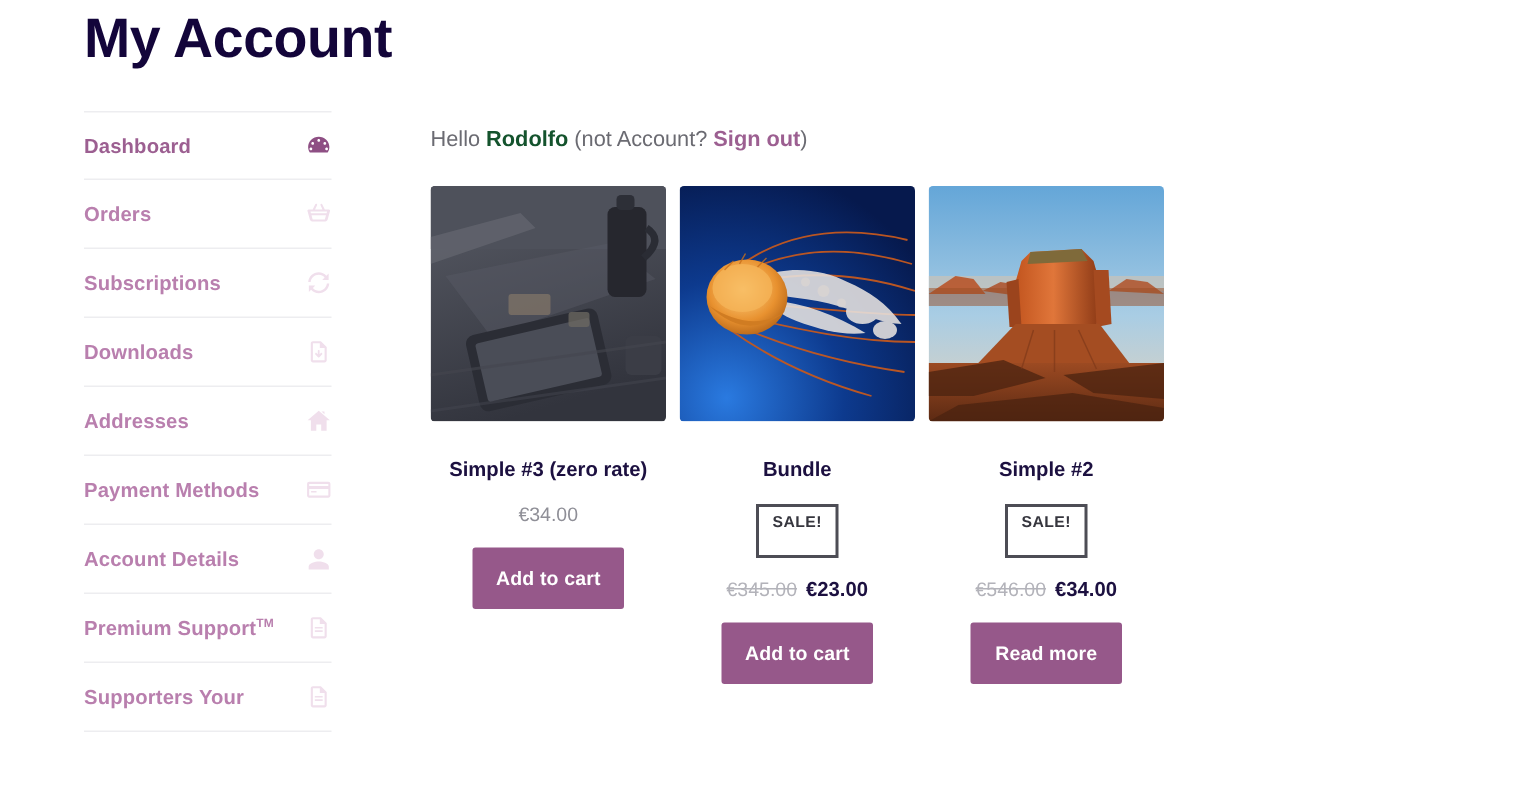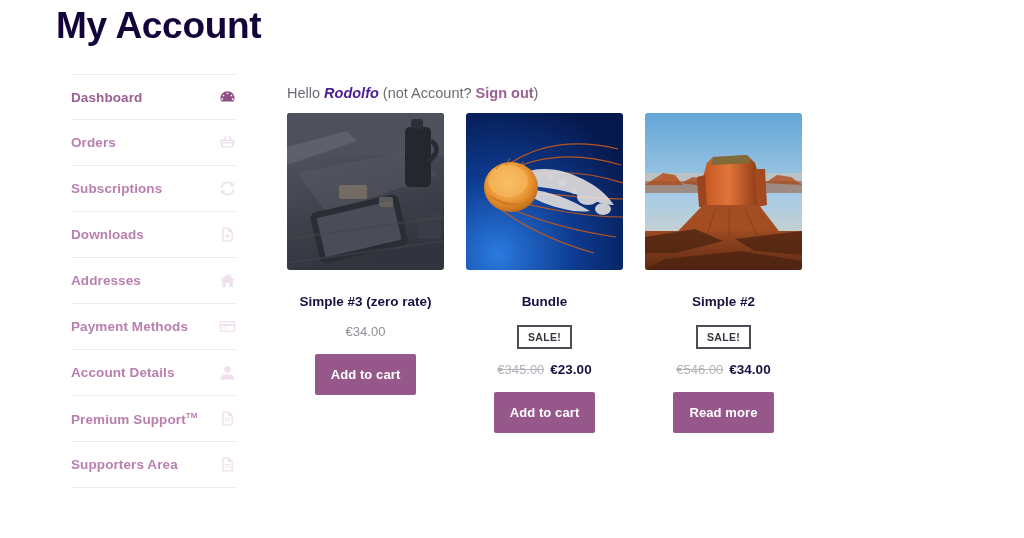--- a/index.html
+++ b/index.html
@@ -34,21 +34,21 @@
   
   .content-wrap {
     position: absolute;
     left: 0;
     top: 74px;
     width: 1024px;
   }
 
   .sidebar {
     position: absolute;
-    left: 71px;
+    left: 56px;
     top: 0;
     width: 165px;
   }
 
   .nav-list { list-style: none; }
 
   .nav-item {
     position: relative;
     display: flex;
     align-items: center;
@@ -92,21 +92,21 @@
     top: 0;
     width: 700px;
   }
 
   .greeting {
     font-size: 14.5px;
     color: #6b6b72;
     line-height: 20px;
     margin-top: 9px;
   }
-  .greeting b { color: #4c1d95; font-weight: bold; font-style: italic; }
+  .greeting b { color: #14532d; font-weight: bold; }
   .greeting a.sign-out {
     color: #9c5f91;
     font-weight: bold;
     text-decoration: none;
   }
 
   .intro {
     font-size: 14.5px;
     color: #6b6b72;
     line-height: 24px;
@@ -122,22 +122,22 @@
   .products-heading {
     margin-top: 18px;
     font-size: 14.5px;
     font-weight: bold;
     color: #41464f;
   }
 
   
   .products {
     display: flex;
-    margin-top: 10px;
-    gap: 22px;
+    margin-top: 21px;
+    gap: 9px;
   }
 
   .product {
     width: 157px;
     text-align: center;
   }
 
   .thumb {
     width: 157px;
     height: 157px;
@@ -154,21 +154,21 @@
     font-size: 13.5px;
     font-weight: bold;
     color: #1c1040;
     line-height: 18px;
     cursor: pointer;
   }
 
   .sale-badge {
     display: inline-block;
     margin-top: 14px;
-    padding: 4px 9px 4px 9px;
+    padding: 4px 9px 16px 9px;
     border: 2px solid #4d4d55;
     background: #ffffff;
     color: #36363e;
     font-size: 10.5px;
     font-weight: bold;
     letter-spacing: 0.3px;
     line-height: 12px;
   }
 
   .price-row {
@@ -274,21 +274,21 @@
           </li>
           <li class="nav-item">
             <span class="nav-label">Premium Support<sup>TM</sup></span>
             <span class="nav-icon">
               <svg viewBox="0 0 24 24">
                 <path d="M14 2H6.5C5.4 2 4.5 2.9 4.5 4v16c0 1.1.9 2 2 2h11c1.1 0 2-.9 2-2V7.6L14 2zm3.5 18h-11V4H13v4.5h4.5V20zM8.3 11.2h7.4v1.6H8.3v-1.6zm0 3.2h7.4V16H8.3v-1.6z"></path>
               </svg>
             </span>
           </li>
           <li class="nav-item">
-            <span class="nav-label">Supporters Area</span>
+            <span class="nav-label">Supporters Your</span>
             <span class="nav-icon">
               <svg viewBox="0 0 24 24">
                 <path d="M14 2H6.5C5.4 2 4.5 2.9 4.5 4v16c0 1.1.9 2 2 2h11c1.1 0 2-.9 2-2V7.6L14 2zm3.5 18h-11V4H13v4.5h4.5V20zM8.3 11.2h7.4v1.6H8.3v-1.6zm0 3.2h7.4V16H8.3v-1.6z"></path>
               </svg>
             </span>
           </li>
         </ul>
     </nav>
 
     <div class="main">

